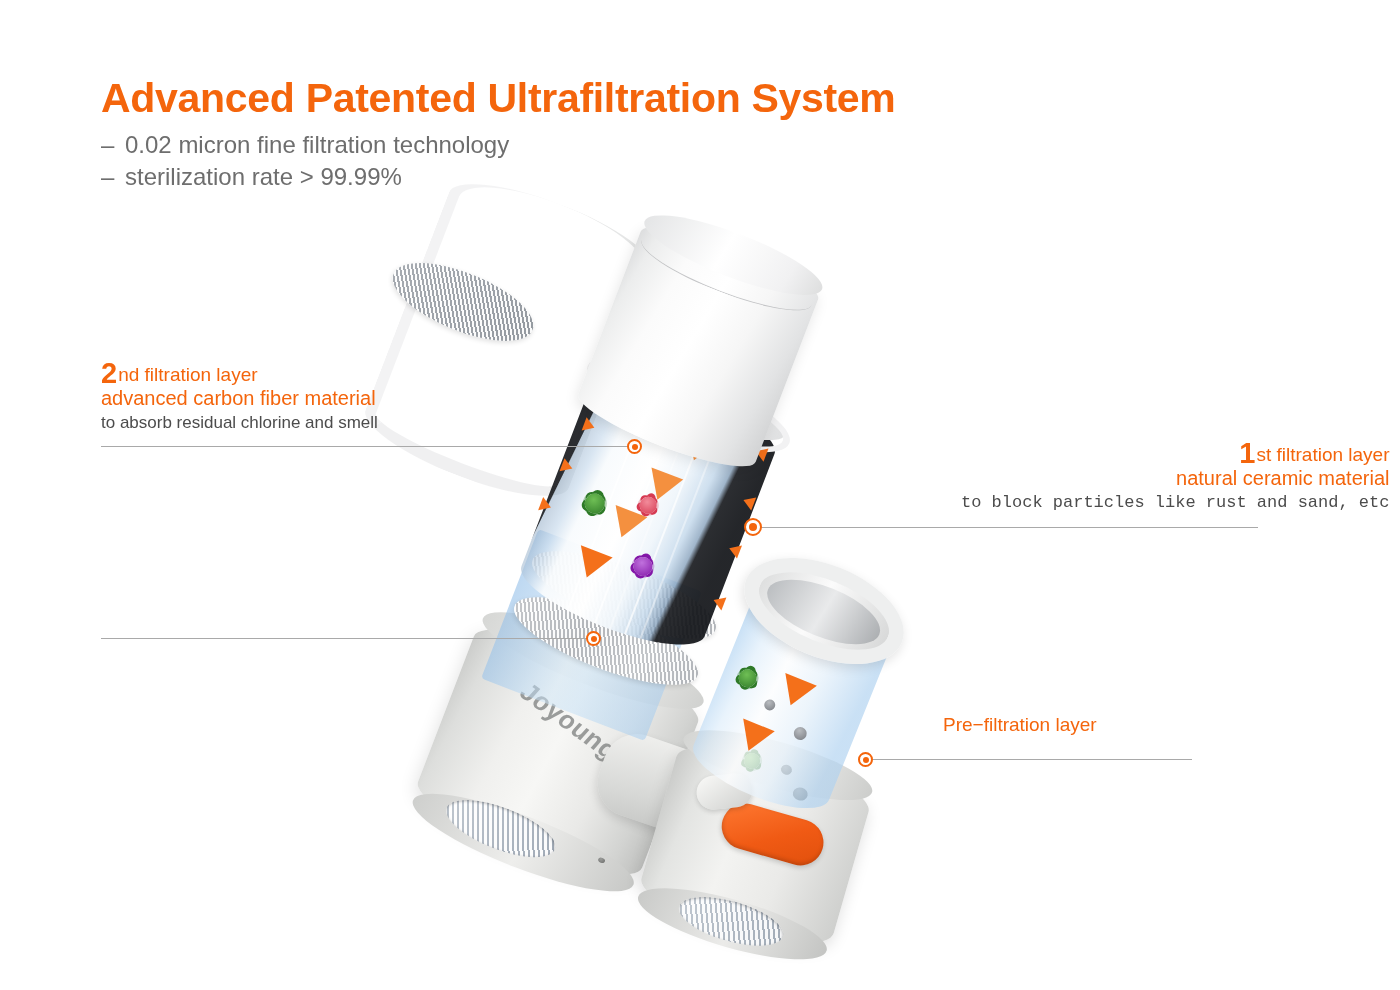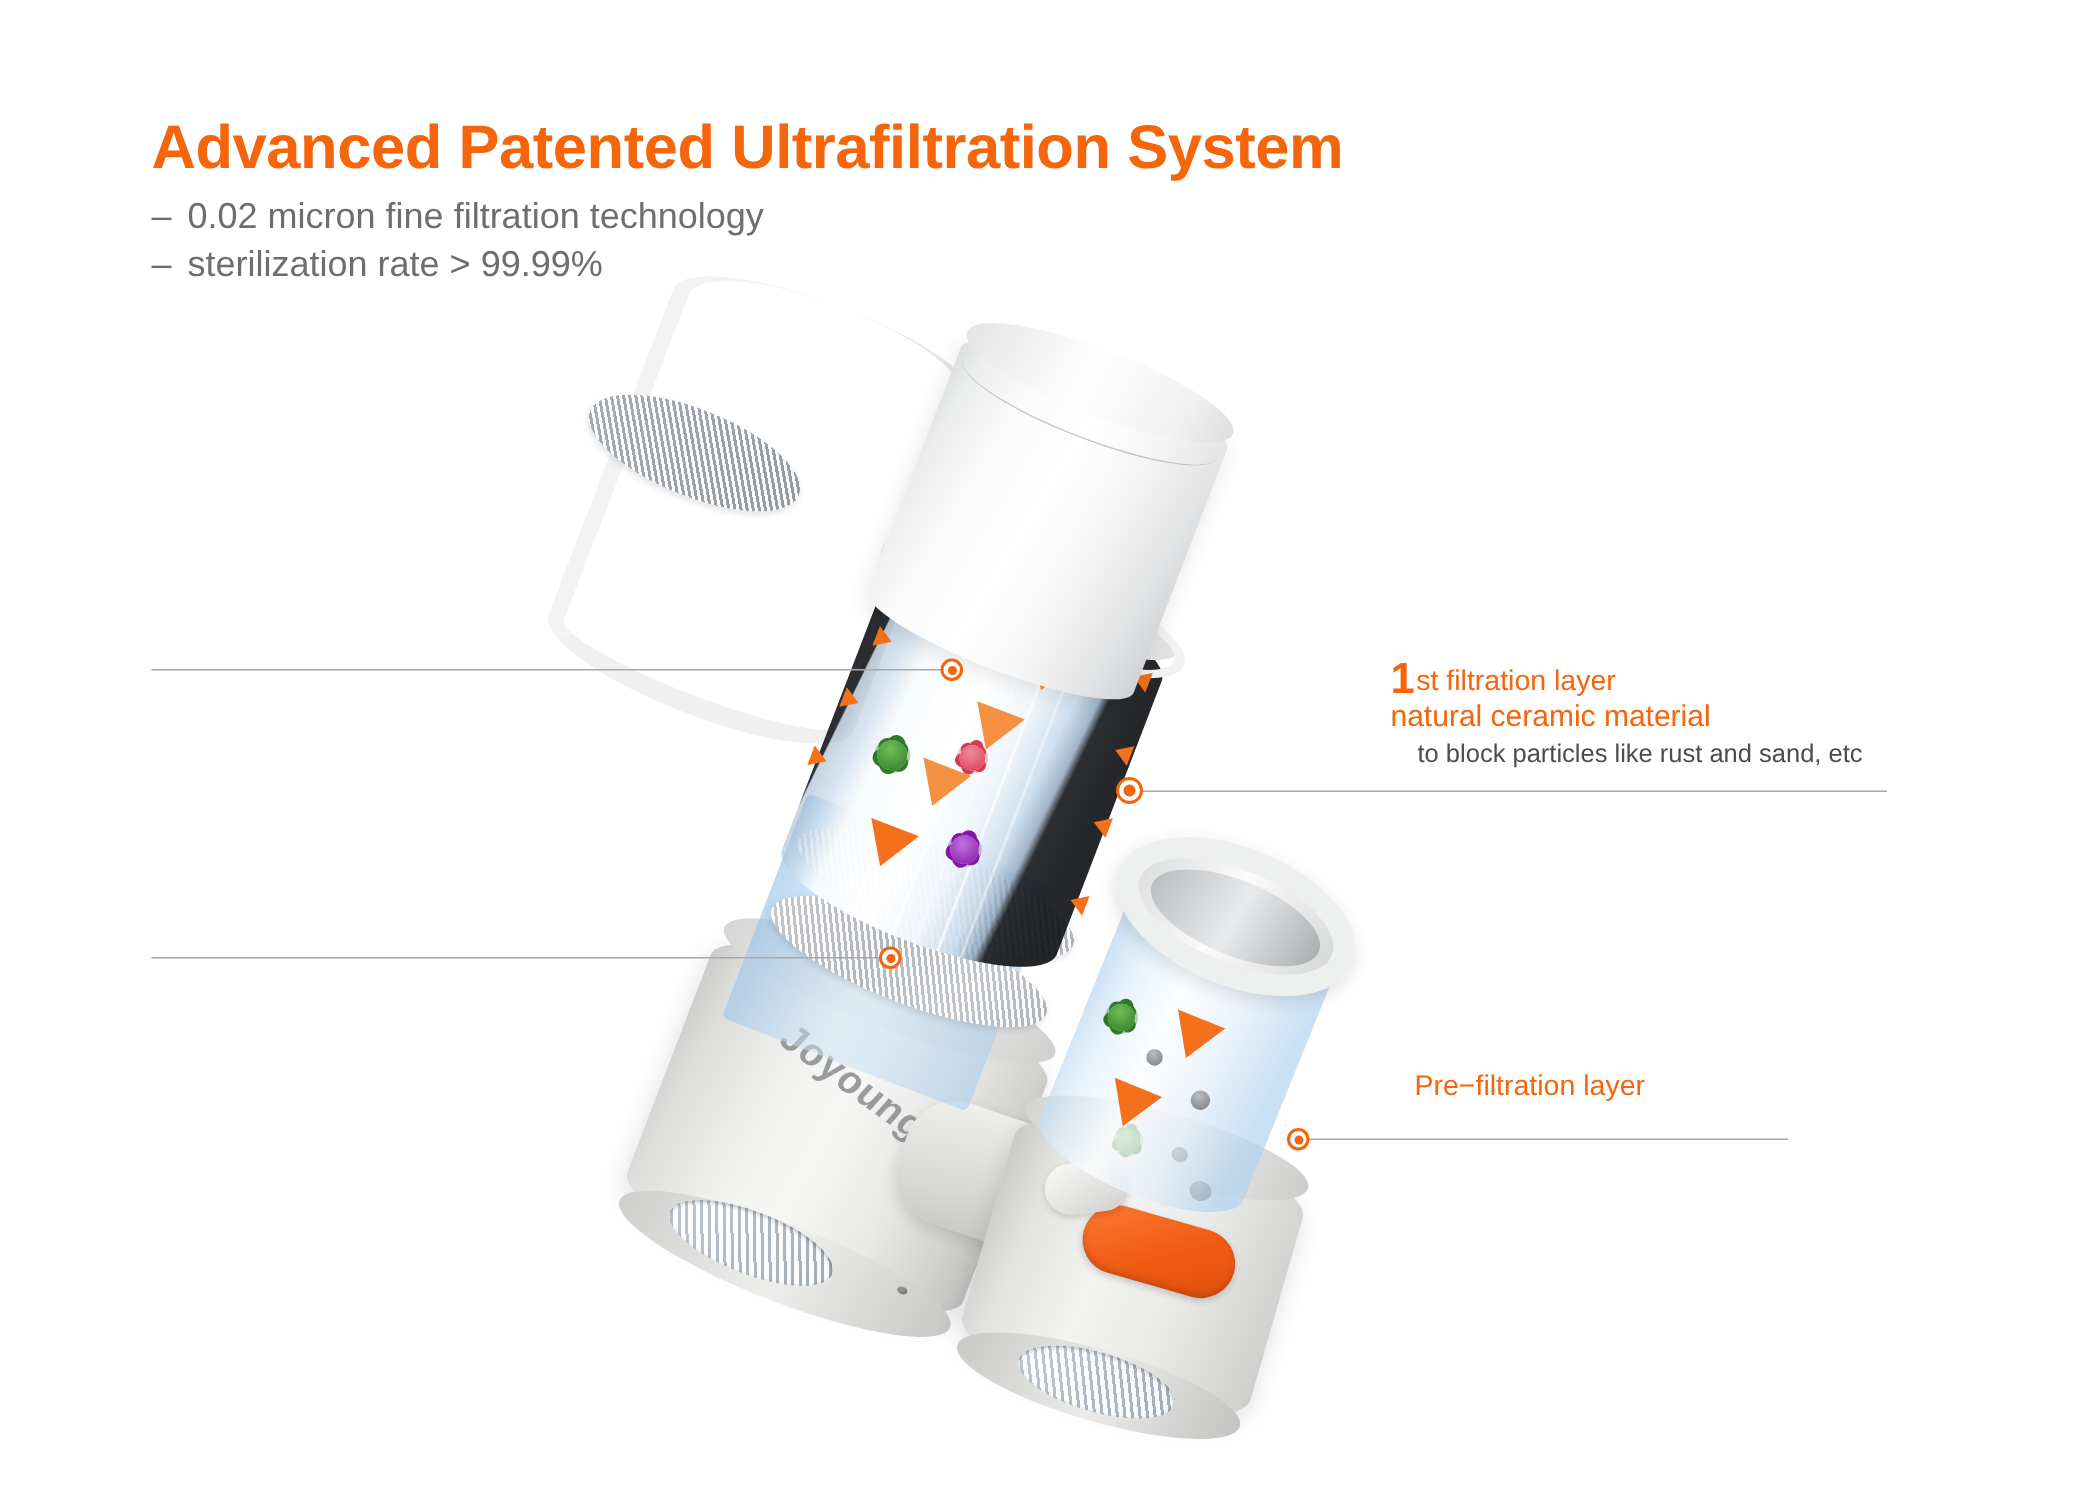--- a/index.html
+++ b/index.html
@@ -24,21 +24,21 @@
 
   
   .callout{position:absolute;}
   .callout .hl{
     font-size:19px;line-height:23px;color:#F4650C;white-space:nowrap;
   }
   .callout .hl .num{font-size:29px;font-weight:bold;line-height:23px;
     vertical-align:-2px;margin-right:1px;}
   .callout .hl2{font-size:20px;line-height:24px;color:#F4650C;white-space:nowrap;}
   .callout .sub{font-size:17px;line-height:22px;color:#4C4C4C;white-space:nowrap;margin-top:2px;}
-  .callout.right .hl,.callout.right .hl2,.callout.right .sub{text-align:left;}
+  .callout.right .hl,.callout.right .hl2,.callout.right .sub{text-align:right;}
 
   
   .rule{position:absolute;height:1px;background:#A9A9A9;}
   
   .dot{position:absolute;width:18px;height:18px;border-radius:50%;
        border:2px solid #F4650C;background:#fff;box-sizing:border-box;}
   .dot::after{content:"";position:absolute;left:3px;top:3px;width:8px;height:8px;
        border-radius:50%;background:#F4650C;}
   .dot.sm{width:15px;height:15px;border-width:2px;}
   .dot.sm::after{left:2.5px;top:2.5px;width:6px;height:6px;}
@@ -375,32 +375,39 @@
       </div>
     </div>
     <div id="pre-mesh"></div>
     <div class="cyl" id="pre-cap">
       <div class="ring"></div>
       <div class="inner"></div>
     </div>
 
   </div>
 
+  <div class="callout left" style="left:101px;top:347px;">
+    <div class="hl">
+      <span class="num">2</span><span>nd filtration layer</span>
+    </div>
+    <div class="hl2">advanced carbon fiber material</div>
+    <div class="sub">to absorb residual chlorine and smell</div>
+  </div>
   <div class="rule" style="left:101px;top:431px;width:533px;"></div>
   <div class="dot sm" style="left:627px;top:424px;"></div>
 
   <div class="rule" style="left:101px;top:623px;width:492px;"></div>
   <div class="dot sm" style="left:586px;top:616px;"></div>
 
   <div class="callout right" style="left:927px;top:427px;">
     <div class="hl">
       <span class="num">1</span><span>st filtration layer</span>
     </div>
     <div class="hl2">natural ceramic material</div>
-    <div class="sub" style="margin-left:18px;">to block particles like rust and sand, etc</div>
+    <div class="sub" style="margin-left:34px;font-family:Liberation Mono, monospace;">to block particles like rust and sand, etc</div>
   </div>
   <div class="rule" style="left:760px;top:512px;width:498px;"></div>
   <div class="dot" style="left:744px;top:503px;"></div>
 
   <div class="callout right" style="left:943px;top:698px;">
     <div class="hl">
       <span>Pre−filtration layer</span>
     </div>
   </div>
   <div class="rule" style="left:872px;top:744px;width:320px;"></div>

